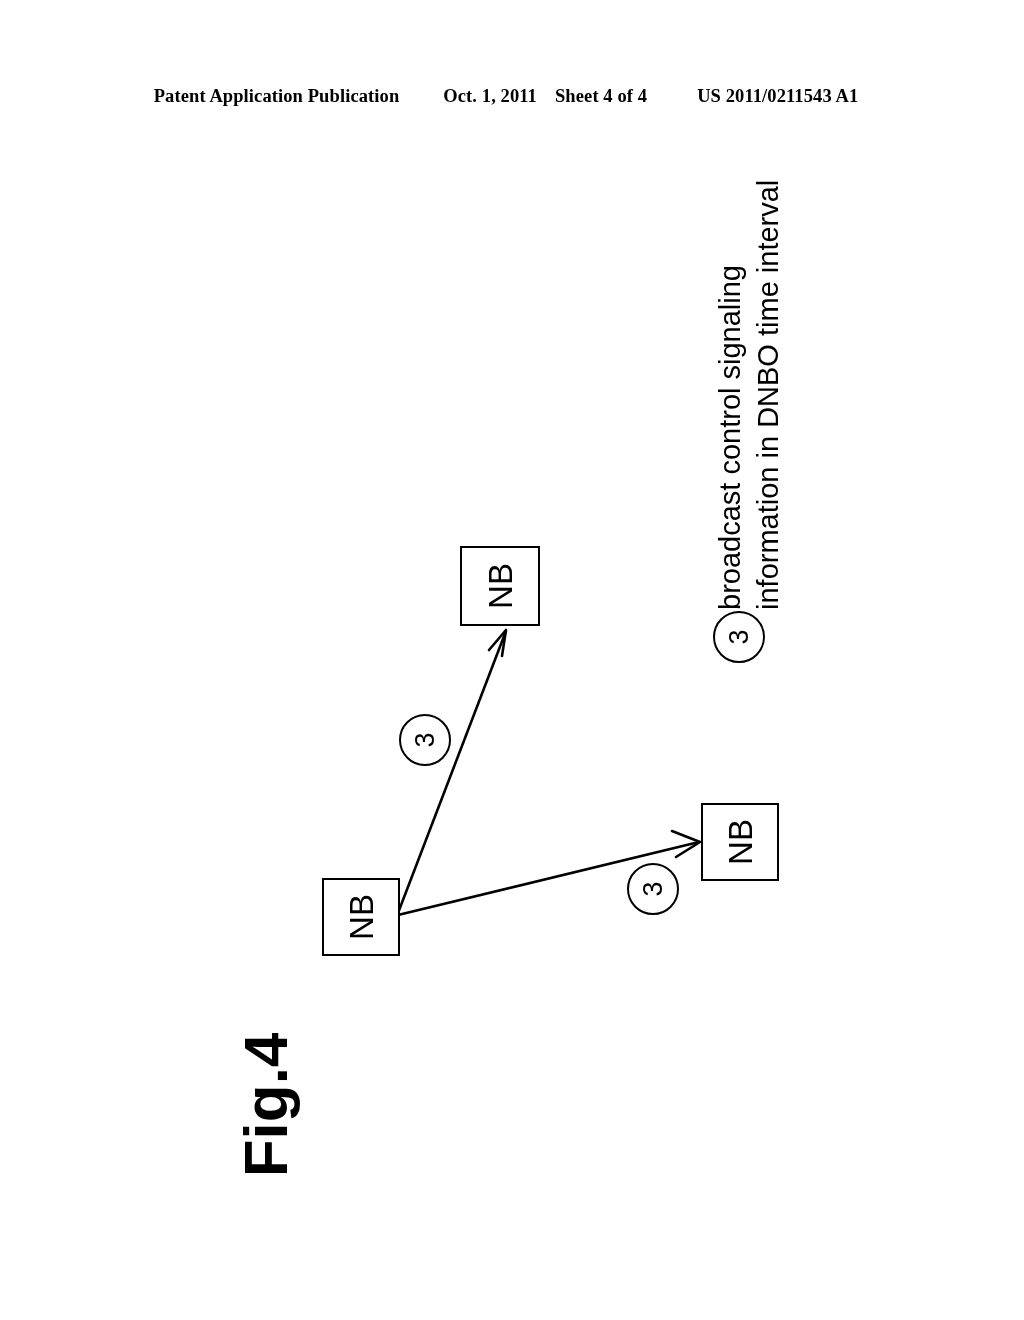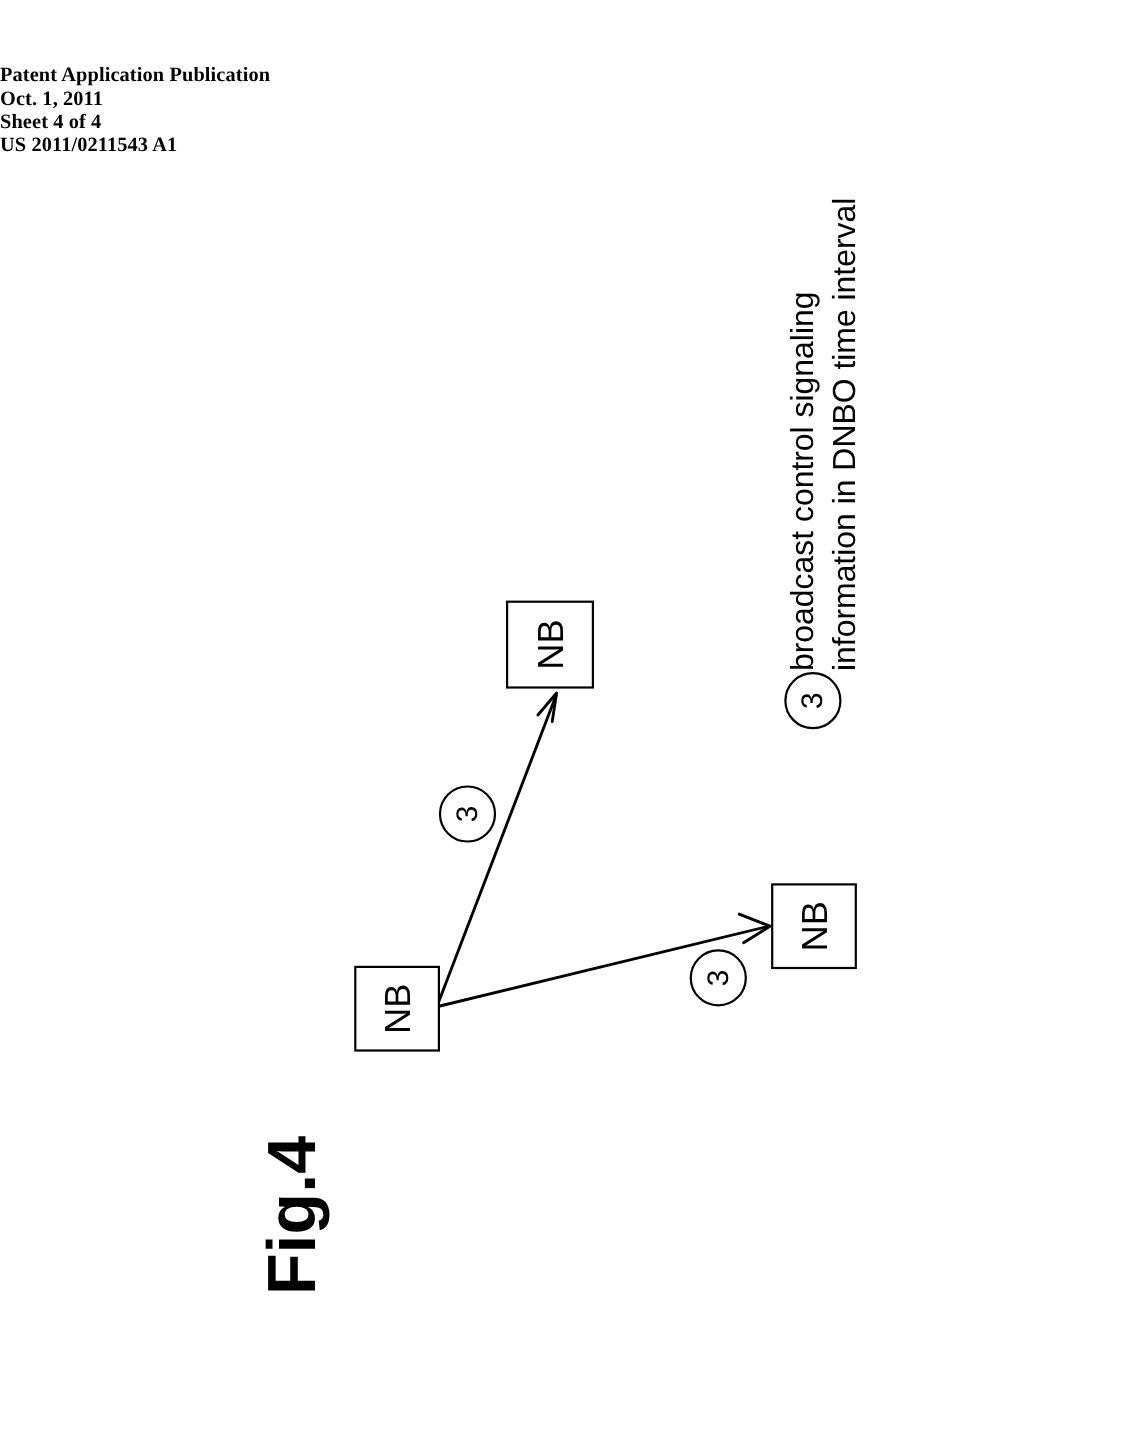--- a/index.html
+++ b/index.html
@@ -24,21 +24,20 @@
     width: 1024px;
     height: 30px;
     display: flex;
     justify-content: center;
     align-items: baseline;
     font-family: "Liberation Serif", serif;
     font-weight: bold;
     font-size: 18.5px;
     letter-spacing: 0.1px;
     white-space: nowrap;
-    flex-direction: column;
   }
   #page-header .hd-pub   { margin-right: 44px; }
   #page-header .hd-date  { margin-right: 18px; }
   #page-header .hd-sheet { margin-right: 50px; }
   #page-header .hd-pat   { margin-right: 12px; }
 
   
   #drawing {
     position: absolute;
     left: 0;

